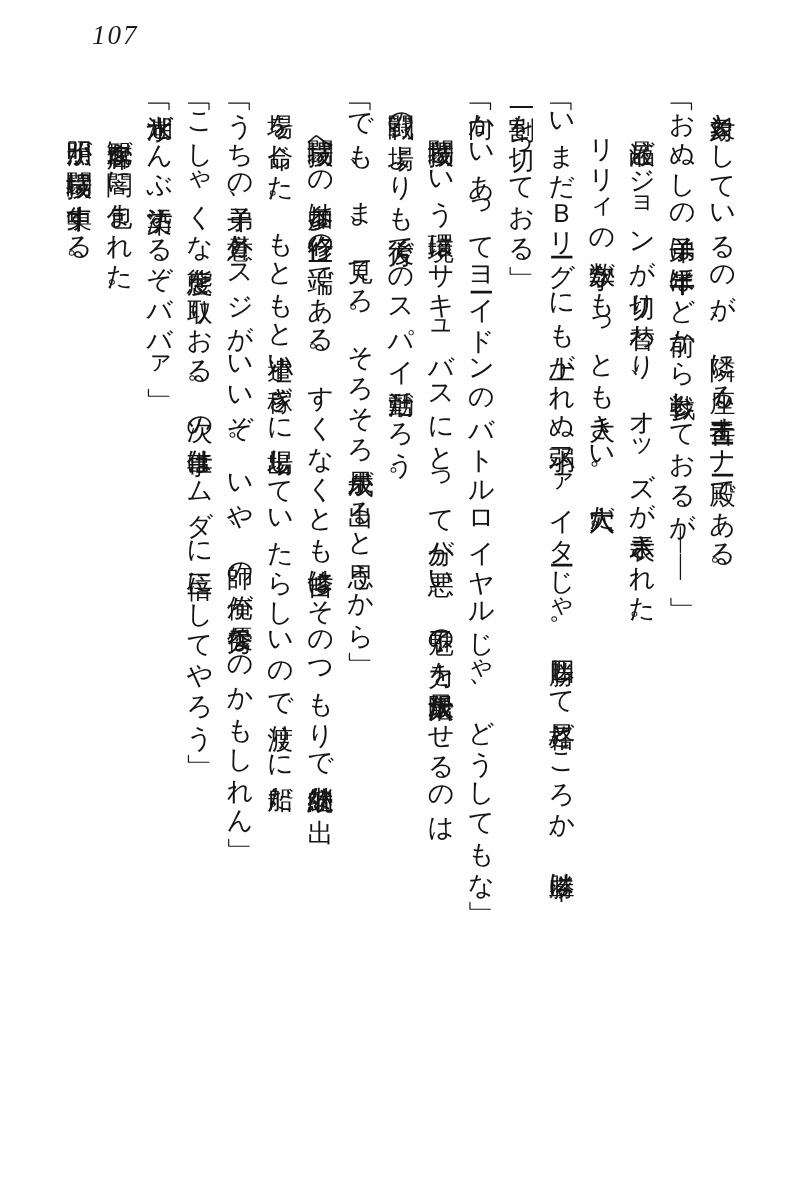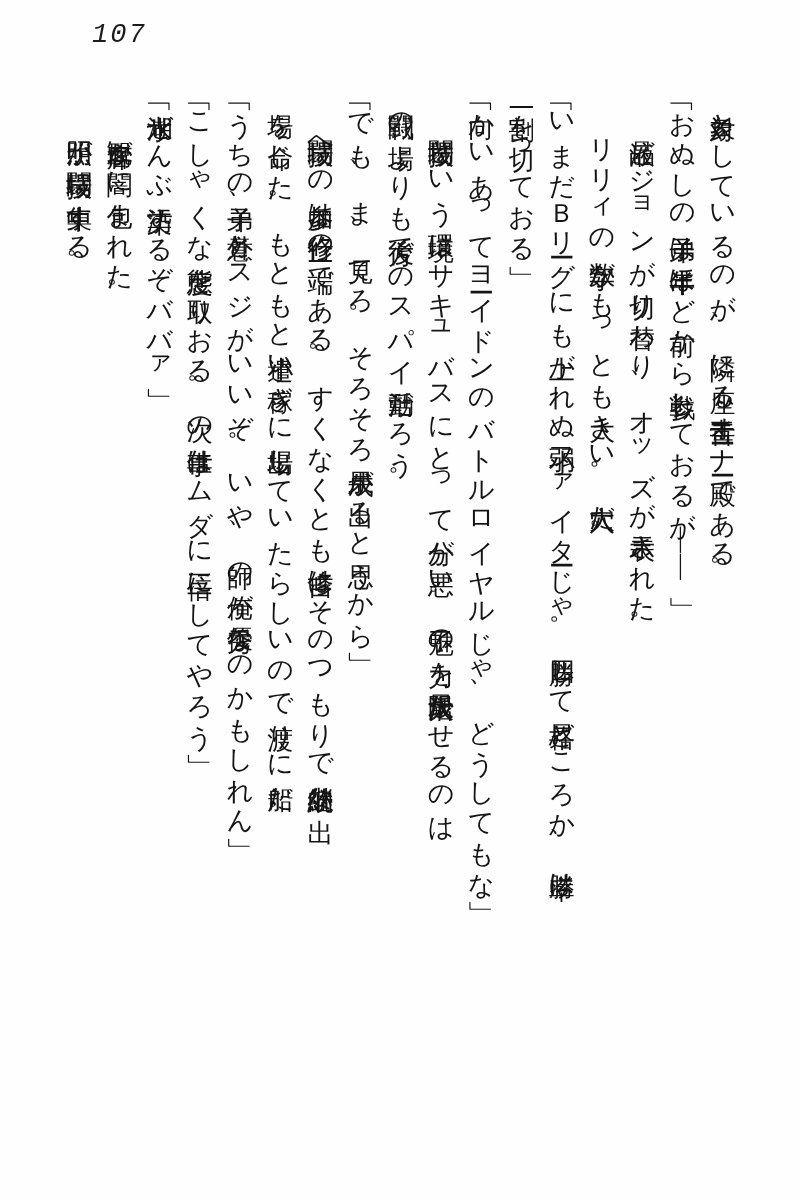--- a/index.html
+++ b/index.html
@@ -20,21 +20,20 @@
     background: #fefefe;
   }
   .page-number {
     position: absolute;
     top: 20px;
     left: 92px;
     font-size: 27px;
     font-style: italic;
     letter-spacing: 2px;
     color: #1c1c1c;
-    font-family: Liberation Mono, monospace;
   }
   .text-block {
     position: absolute;
     top: 94px;
     right: 58px;
     height: 1022px;
     writing-mode: vertical-rl;
     text-orientation: mixed;
     font-size: 26px;
     line-height: 40.2px;

